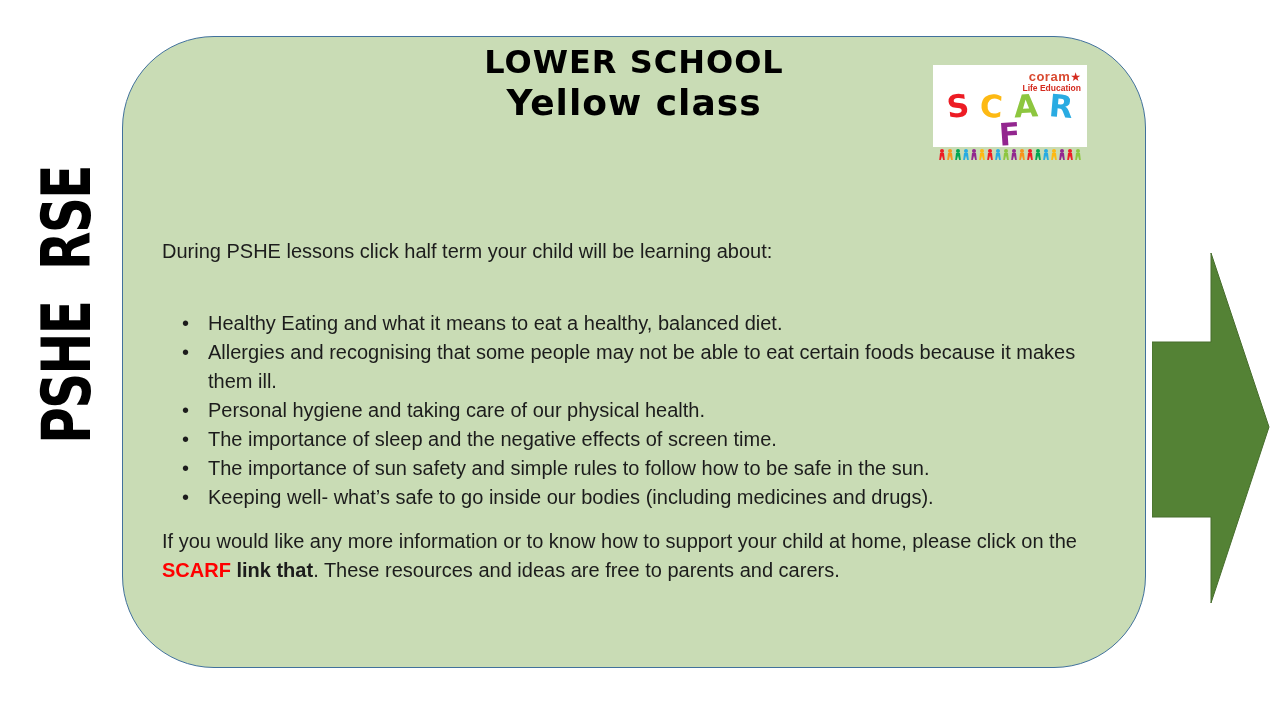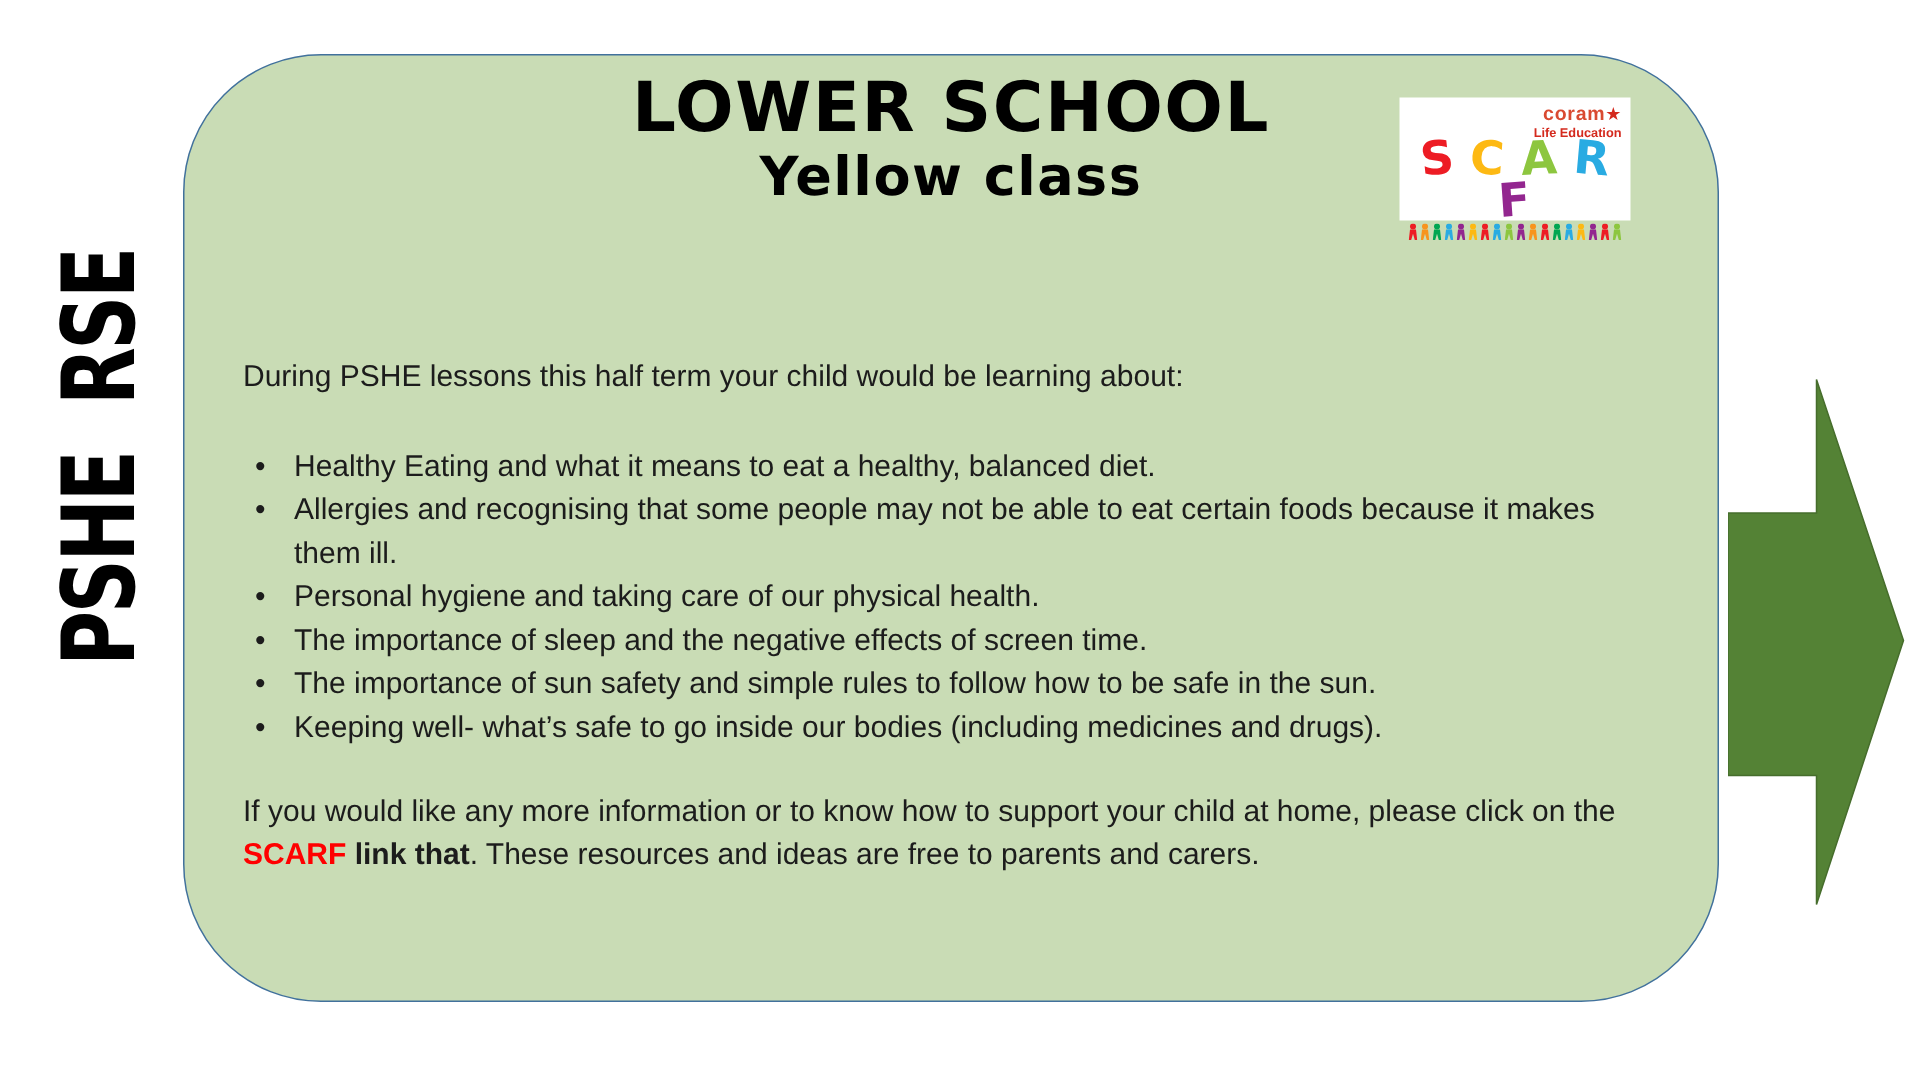--- a/index.html
+++ b/index.html
@@ -2,27 +2,27 @@
 <html><head>
 <meta charset="utf-8">
 <style>
   html,body{margin:0;padding:0;background:#fff;}
   .slide{position:relative;width:1280px;height:720px;background:#ffffff;overflow:hidden;
          font-family:"Liberation Sans",sans-serif;color:#1c1c1c;}
   .panel{position:absolute;left:122px;top:36px;width:1024px;height:632px;
          background:#c9dcb5;border:1.5px solid #41719c;border-radius:92px;box-sizing:border-box;}
   .title-block{position:absolute;left:122px;top:44px;width:1024px;text-align:center;
          font-family:"DejaVu Sans",sans-serif;font-weight:bold;color:#000;line-height:1.18;}
-  .title-line1{font-size:46px;letter-spacing:1px;}
+  .title-line1{font-size:32px;letter-spacing:1px;}
   .title-line2{font-size:36px;letter-spacing:1px;}
   .theme-line{position:absolute;left:162px;top:172px;width:960px;font-size:26px;font-weight:bold;
          color:#1c1c1c;font-family:"Liberation Sans",sans-serif;}
   .red-text{color:#ff0000;}
   .intro-line{position:absolute;left:162px;top:240px;width:940px;font-size:20px;}
-  .bullet-list{position:absolute;left:162px;top:293px;width:932px;margin:4px;padding:0;list-style:none;
+  .bullet-list{position:absolute;left:162px;top:293px;width:932px;margin:16px;padding:0;list-style:none;
          font-size:20px;line-height:29px;}
   .bullet-list li{position:relative;padding-left:30px;}
   .bullet-list li::before{content:"\2022";position:absolute;left:4px;}
   .closing{position:absolute;left:162px;top:527px;width:928px;font-size:20px;line-height:29px;}
   .bold{font-weight:bold;}
   
   .side-label-wrap{position:absolute;left:12px;top:140px;width:110px;height:330px;}
   .side-label{position:absolute;left:50%;top:50%;
          transform:translate(-50%,-50%) rotate(-90deg) scale(0.78,1.05);
          font-family:"DejaVu Sans",sans-serif;font-weight:bold;font-size:64px;color:#000;
@@ -147,21 +147,21 @@
           <path d="M1 4 L5 4 L5.8 11 L4.2 11 L3 6.8 L1.8 11 L0.2 11 Z" fill="#ed1c24"></path>
         </svg>
         <svg width="6" height="11">
           <circle cx="3" cy="2" r="2" fill="#8dc63f"></circle>
           <path d="M1 4 L5 4 L5.8 11 L4.2 11 L3 6.8 L1.8 11 L0.2 11 Z" fill="#8dc63f"></path>
         </svg>
       </div>
   </div>
 
 
-  <div class="intro-line">During PSHE lessons this half term your child would be learning about:</div>
+  <div class="intro-line">During PSHE lessons click half term your child will be learning about:</div>
 
   <ul class="bullet-list">
     <li>Healthy Eating and what it means to eat a healthy, balanced diet.</li>
     <li>Allergies and recognising that some people may not be able to eat certain foods because it makes them ill.</li>
     <li>Personal hygiene and taking care of our physical health.</li>
     <li>The importance of sleep and the negative effects of screen time.</li>
     <li>The importance of sun safety and simple rules to follow how to be safe in the sun.</li>
     <li>Keeping well- what’s safe to go inside our bodies (including medicines and drugs).</li>
   </ul>
 

